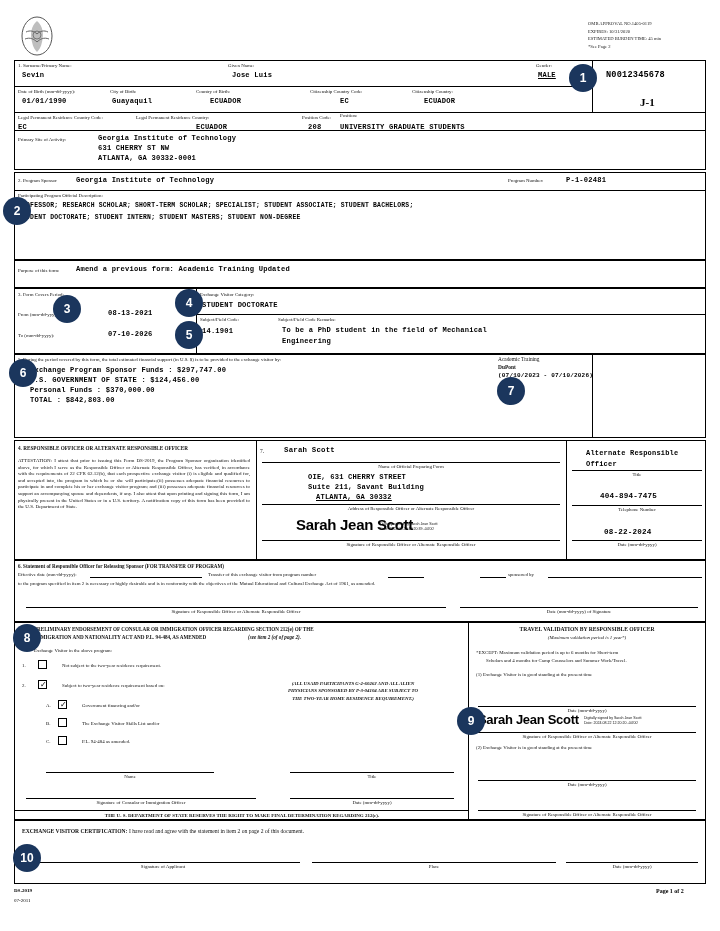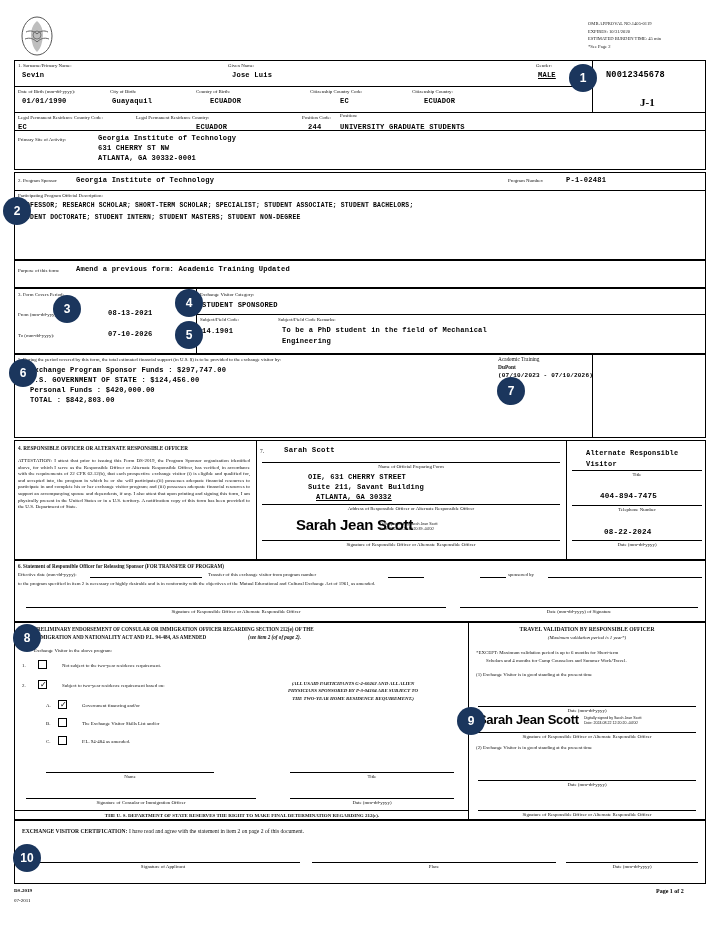--- a/index.html
+++ b/index.html
@@ -84,21 +84,21 @@
   <div class="lbl" style="left:310px;top:89px;">Citizenship Country Code:</div>
   <div class="val" style="left:340px;top:97px;">EC</div>
   <div class="lbl" style="left:412px;top:89px;">Citizenship Country:</div>
   <div class="val" style="left:424px;top:97px;">ECUADOR</div>
 
   <div class="lbl" style="left:18px;top:115px;">Legal Permanent Residence Country Code:</div>
   <div class="val" style="left:18px;top:123px;">EC</div>
   <div class="lbl" style="left:136px;top:115px;">Legal Permanent Residence Country:</div>
   <div class="val" style="left:196px;top:123px;">ECUADOR</div>
   <div class="lbl" style="left:302px;top:115px;">Position Code:</div>
-  <div class="val" style="left:308px;top:123px;">244</div>
+  <div class="val" style="left:308px;top:123px;">208</div>
   <div class="lbl" style="left:340px;top:113px;">Position:</div>
   <div class="val" style="left:340px;top:123px;">UNIVERSITY GRADUATE STUDENTS</div>
 
   <div class="lbl" style="left:18px;top:137px;">Primary Site of Activity:</div>
   <div class="val" style="left:98px;top:134px;">Georgia Institute of Technology</div>
   <div class="val" style="left:98px;top:144px;">631 CHERRY ST NW</div>
   <div class="val" style="left:98px;top:154px;">ATLANTA, GA 30332-0001</div>
 
   <div class="bx" style="left:14px;top:172px;width:692px;height:88px;"></div>
   <div class="hl" style="left:14px;top:190px;width:692px;"></div>
@@ -116,33 +116,33 @@
 
   <div class="bx" style="left:14px;top:288px;width:692px;height:66px;"></div>
   <div class="vl" style="left:196px;top:288px;height:66px;"></div>
   <div class="hl" style="left:196px;top:314px;width:510px;"></div>
   <div class="lbl" style="left:18px;top:292px;">3. Form Covers Period:</div>
   <div class="lbl" style="left:18px;top:312px;">From (mm-dd-yyyy):</div>
   <div class="val" style="left:108px;top:309px;">08-13-2021</div>
   <div class="lbl" style="left:18px;top:333px;">To (mm-dd-yyyy):</div>
   <div class="val" style="left:108px;top:330px;">07-10-2026</div>
   <div class="lbl" style="left:200px;top:292px;">Exchange Visitor Category:</div>
-  <div class="val" style="left:202px;top:301px;">STUDENT SPONSORED</div>
+  <div class="val" style="left:202px;top:301px;">STUDENT DOCTORATE</div>
   <div class="lbl" style="left:200px;top:317px;">Subject/Field Code:</div>
   <div class="val" style="left:202px;top:327px;">14.1901</div>
   <div class="lbl" style="left:278px;top:317px;">Subject/Field Code Remarks:</div>
   <div class="val" style="left:282px;top:326px;">To be a PhD student in the field of Mechanical</div>
   <div class="val" style="left:282px;top:337px;">Engineering</div>
 
   <div class="bx" style="left:14px;top:354px;width:692px;height:84px;"></div>
   <div class="vl" style="left:592px;top:354px;height:84px;"></div>
   <div class="lbl" style="left:18px;top:357px;width:560px;">5. During the period covered by this form, the total estimated financial support (in U.S. $) is to be provided to the exchange visitor by:</div>
   <div class="val" style="left:30px;top:366px;">Exchange Program Sponsor Funds : $297,747.00</div>
   <div class="val" style="left:30px;top:376px;">U.S. GOVERNMENT OF STATE : $124,456.00</div>
-  <div class="val" style="left:30px;top:386px;">Personal Funds : $420,000.00</div>
+  <div class="val" style="left:30px;top:386px;">Personal Funds : $370,000.00</div>
   <div class="val" style="left:30px;top:396px;">TOTAL : $842,803.00</div>
   <div class="lbl" style="left:498px;top:356px;font-size:5.4px;">Academic Training</div>
   <div class="lbl" style="left:498px;top:364px;font-size:5.4px;font-weight:bold;">DuPont</div>
   <div class="val" style="left:498px;top:372px;font-size:6px;">(07/10/2023 - 07/10/2026)</div>
 
   <div class="bx" style="left:14px;top:440px;width:692px;height:120px;"></div>
   <div class="vl" style="left:256px;top:440px;height:120px;"></div>
   <div class="vl" style="left:566px;top:440px;height:120px;"></div>
   <div class="txt bld" style="left:18px;top:445px;width:232px;font-size:5.2px;">4. RESPONSIBLE OFFICER OR ALTERNATE RESPONSIBLE OFFICER</div>
   <div class="txt" style="left:18px;top:458px;width:232px;">ATTESTATION: I attest that prior to issuing this Form DS-2019, the Program Sponsor organization identified above, for which I serve as the Responsible Officer or Alternate Responsible Officer, has verified, in accordance with the requirements of 22 CFR 62.12(b), that each prospective exchange visitor  (i) is eligible and qualified for, and accepted into, the program in which he or she will participate;(ii) possesses adequate financial resources to participate in and complete his or her exchange visitor program; and (iii) possesses adequate financial resources to support an accompanying spouse and dependents, if any. I also attest that upon printing and signing this form, I am physically present in the United States or in a U.S. territory. A notification copy of this form has been provided to the U.S. Department of State.</div>
@@ -157,21 +157,21 @@
   <div class="und" style="left:262px;top:504px;width:298px;"></div>
   <div class="lbl ctr" style="left:262px;top:506px;width:298px;">Address of Responsible Officer or Alternate Responsible Officer</div>
   <div class="sig" style="left:296px;top:516px;">Sarah Jean Scott</div>
   <div class="sigmeta" style="left:380px;top:522px;width:96px;">
     <div>Digitally signed by Sarah Jean Scott</div>
     <div>Date: 2024.08.22 12:20:39 -04'00'</div>
   </div>
   <div class="und" style="left:262px;top:540px;width:298px;"></div>
   <div class="lbl ctr" style="left:262px;top:542px;width:298px;">Signature of Responsible Officer or Alternate Responsible Officer</div>
 
-  <div class="val" style="left:586px;top:448px;font-size:7px;width:116px;white-space:normal;line-height:11px;">Alternate Responsible Visitor</div>
+  <div class="val" style="left:586px;top:448px;font-size:7px;width:116px;white-space:normal;line-height:11px;">Alternate Responsible Officer</div>
   <div class="und" style="left:572px;top:470px;width:130px;"></div>
   <div class="lbl ctr" style="left:572px;top:472px;width:130px;">Title</div>
   <div class="val" style="left:600px;top:492px;font-size:7.6px;">404-894-7475</div>
   <div class="und" style="left:572px;top:505px;width:130px;"></div>
   <div class="lbl ctr" style="left:572px;top:507px;width:130px;">Telephone Number</div>
   <div class="val" style="left:604px;top:528px;font-size:7.6px;">08-22-2024</div>
   <div class="und" style="left:572px;top:540px;width:130px;"></div>
   <div class="lbl ctr" style="left:572px;top:542px;width:130px;">Date  (mm-dd-yyyy)</div>
 
   <div class="bx" style="left:14px;top:560px;width:692px;height:62px;"></div>

